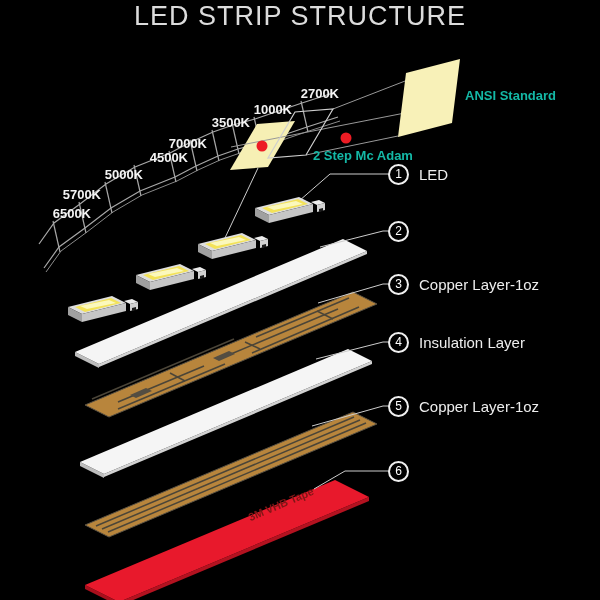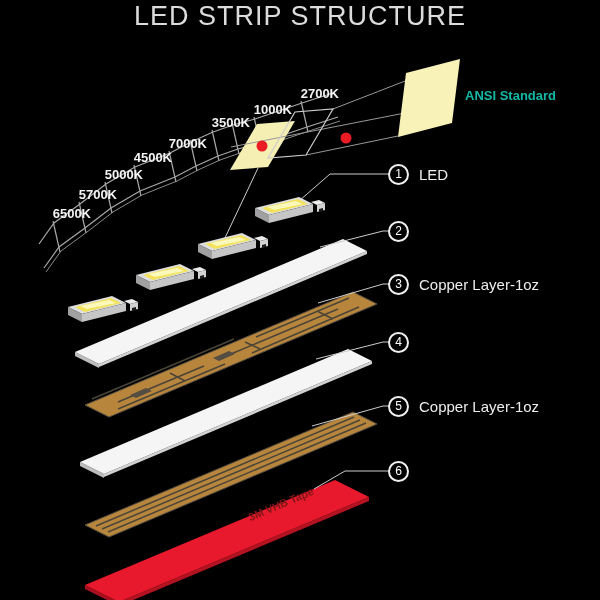--- a/index.html
+++ b/index.html
@@ -125,35 +125,37 @@
       <polyline points="389,284 383,284 318,303"></polyline>
       <polyline points="389,342 383,342 316,359"></polyline>
       <polyline points="389,406 383,406 312,426"></polyline>
       <polyline points="389,471 345,471 314,489"></polyline>
     </g>
   </svg>
 
   <div class="txt title">LED STRIP STRUCTURE</div>
 
   <div class="txt klabel" style="left:31px;top:206px">6500K</div>
-  <div class="txt klabel" style="left:57px;top:187px">5700K</div>
+  <div class="txt klabel" style="left:41px;top:187px">5700K</div>
   <div class="txt klabel" style="left:83px;top:167px">5000K</div>
-  <div class="txt klabel" style="left:112px;top:150px">4500K</div>
+  <div class="txt klabel" style="left:128px;top:150px">4500K</div>
   <div class="txt klabel" style="left:147px;top:136px">7000K</div>
   <div class="txt klabel" style="left:190px;top:115px">3500K</div>
   <div class="txt klabel" style="left:232px;top:102px">1000K</div>
   <div class="txt klabel" style="left:279px;top:86px">2700K</div>
 
   <div class="txt note" style="left:465px;top:88px">ANSI Standard</div>
+  <div class="txt note" style="left:313px;top:148px">2 Step Mc Adam</div>
 
   <div class="legend-circle" style="top:164px">1</div>
   <div class="legend-circle" style="top:221px">2</div>
   <div class="legend-circle" style="top:274px">3</div>
   <div class="legend-circle" style="top:332px">4</div>
   <div class="legend-circle" style="top:396px">5</div>
   <div class="legend-circle" style="top:461px">6</div>
 
   <div class="legend-label" style="top:165px">LED</div>
   <div class="legend-label" style="top:275px">Copper Layer-1oz</div>
+  <div class="legend-label" style="top:333px">Insulation Layer</div>
   <div class="legend-label" style="top:397px">Copper Layer-1oz</div>
 
   <div class="tape-text">3M VHB Tape</div>
 </div>
 
 </body></html>

